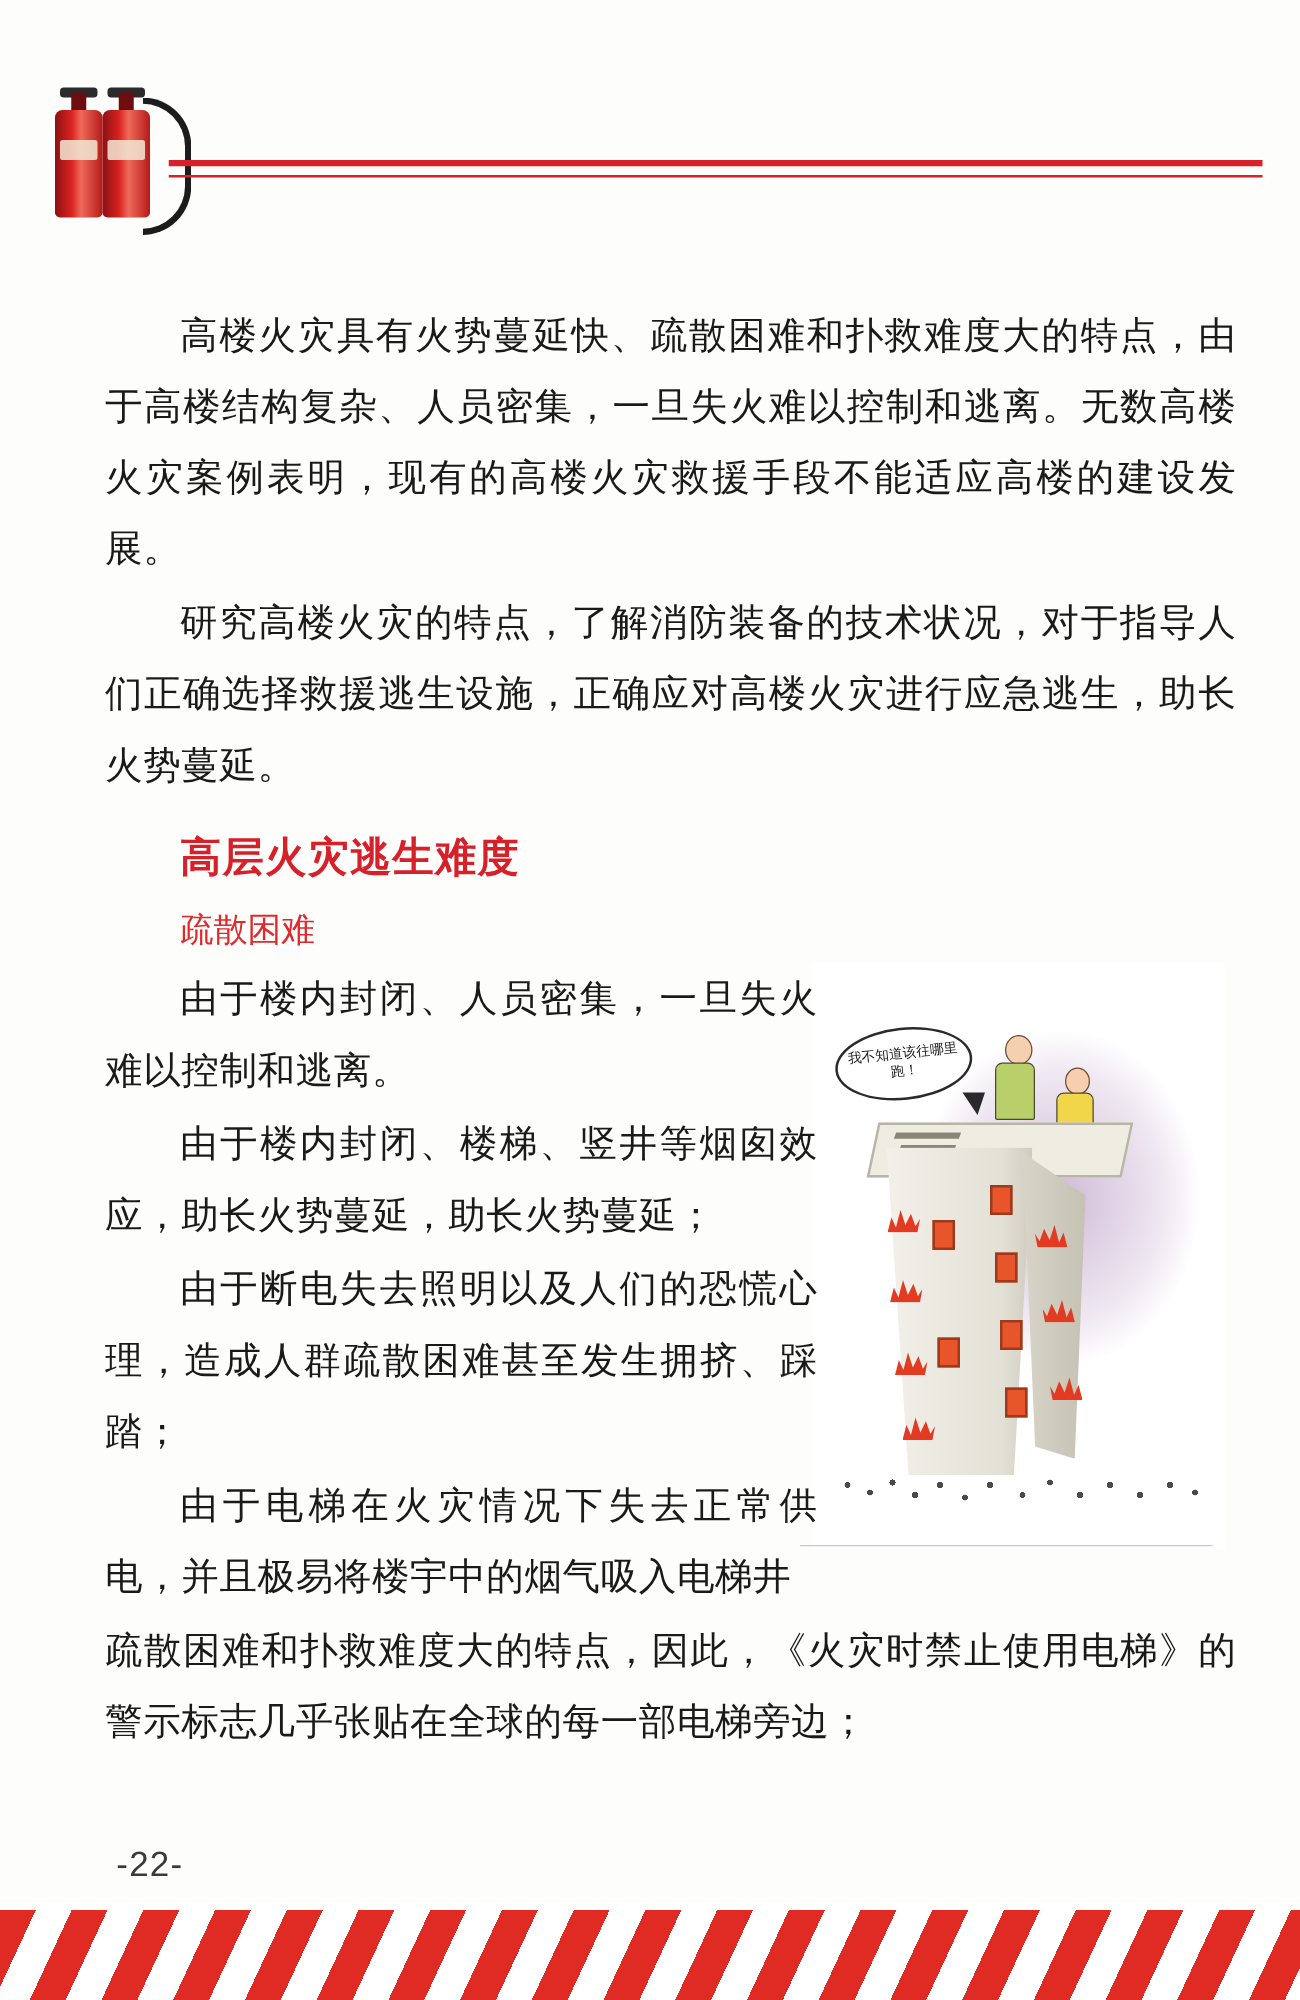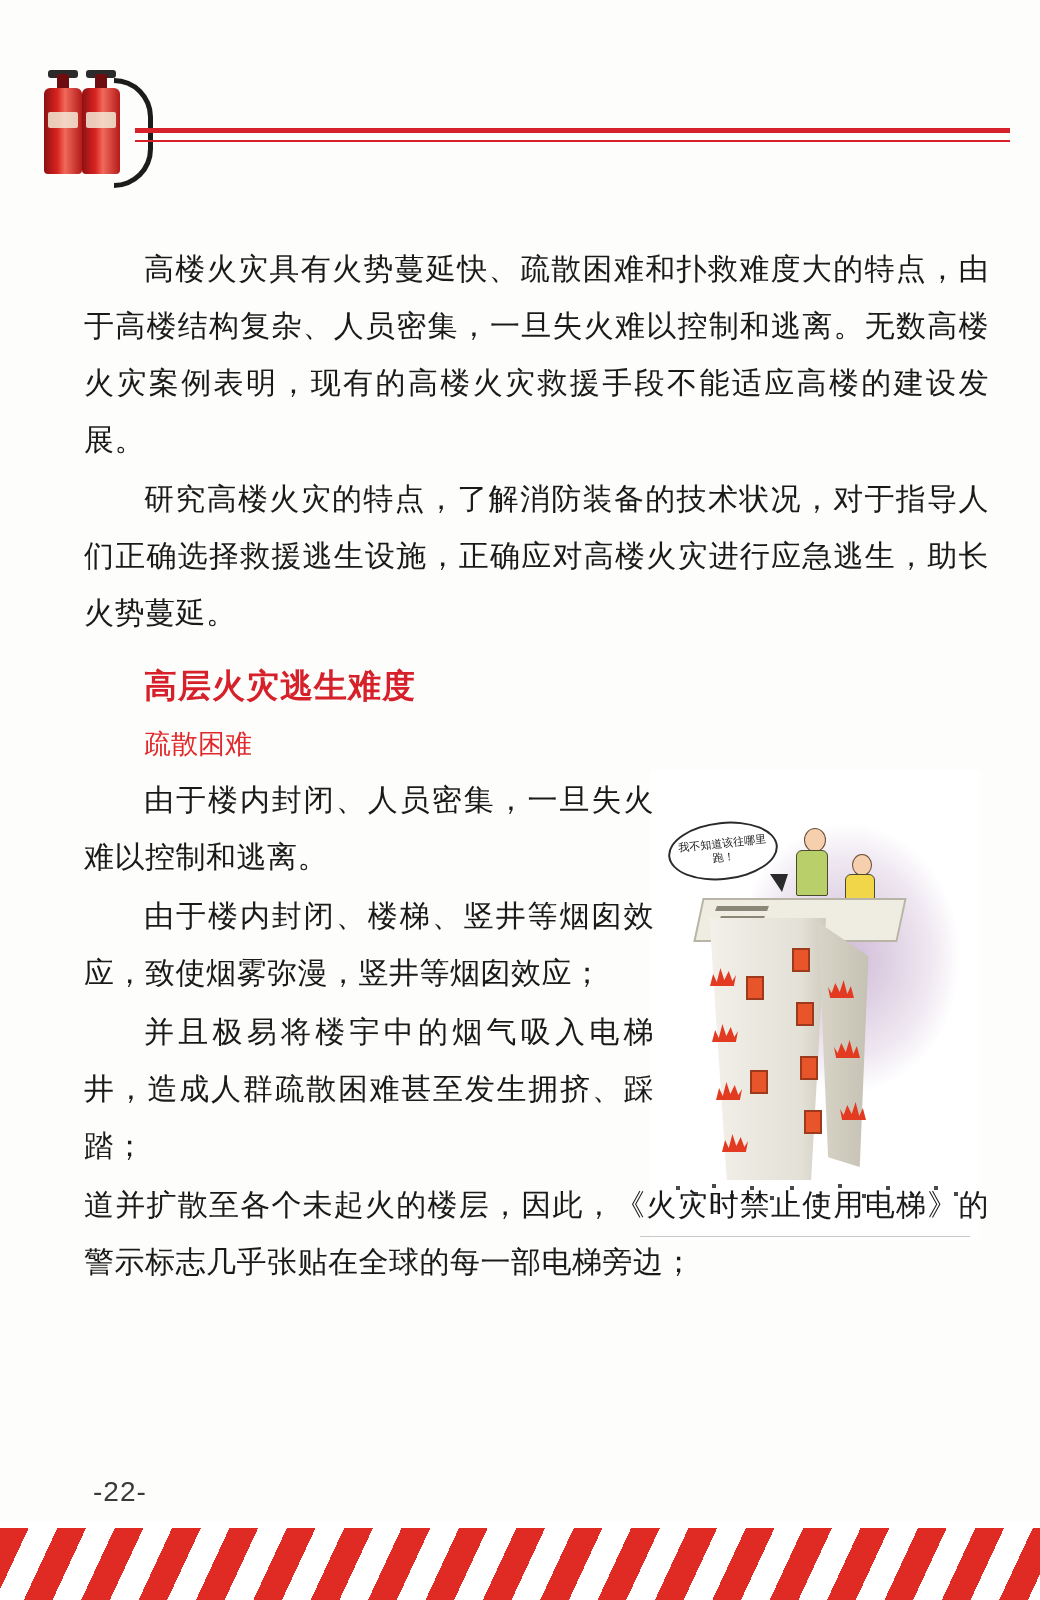--- a/index.html
+++ b/index.html
@@ -378,21 +378,22 @@
   <div class="divider"></div>
 
   <div class="content">
     <p class="para full">高楼火灾具有火势蔓延快、疏散困难和扑救难度大的特点，由于高楼结构复杂、人员密集，一旦失火难以控制和逃离。无数高楼火灾案例表明，现有的高楼火灾救援手段不能适应高楼的建设发展。</p>
     <p class="para full">研究高楼火灾的特点，了解消防装备的技术状况，对于指导人们正确选择救援逃生设施，正确应对高楼火灾进行应急逃生，助长火势蔓延。</p>
 
     <h2 class="section-title">高层火灾逃生难度</h2>
     <h3 class="sub-title">疏散困难</h3>
 
     <p class="para narrow">由于楼内封闭、人员密集，一旦失火难以控制和逃离。</p>
-    <p class="para narrow">由于楼内封闭、楼梯、竖井等烟囱效应，致使烟雾弥漫，竖井等烟囱效应；</p>
-    <p class="para narrow">并且极易将楼宇中的烟气吸入电梯井，造成人群疏散困难甚至发生拥挤、踩踏；</p>
-    <p class="para full" style="text-indent:0;">道并扩散至各个未起火的楼层，因此，《火灾时禁止使用电梯》的警示标志几乎张贴在全球的每一部电梯旁边；</p>
+    <p class="para narrow">由于楼内封闭、楼梯、竖井等烟囱效应，助长火势蔓延，助长火势蔓延；</p>
+    <p class="para narrow">由于断电失去照明以及人们的恐慌心理，造成人群疏散困难甚至发生拥挤、踩踏；</p>
+    <p class="para narrow">由于电梯在火灾情况下失去正常供电，并且极易将楼宇中的烟气吸入电梯井</p>
+    <p class="para full" style="text-indent:0;">疏散困难和扑救难度大的特点，因此，《火灾时禁止使用电梯》的警示标志几乎张贴在全球的每一部电梯旁边；</p>
   </div>
 
   <div class="page-number">-22-</div>
   <div class="footer-top-band"></div>
   <div class="footer-stripes"></div>
 </div>
 
 </body></html>

